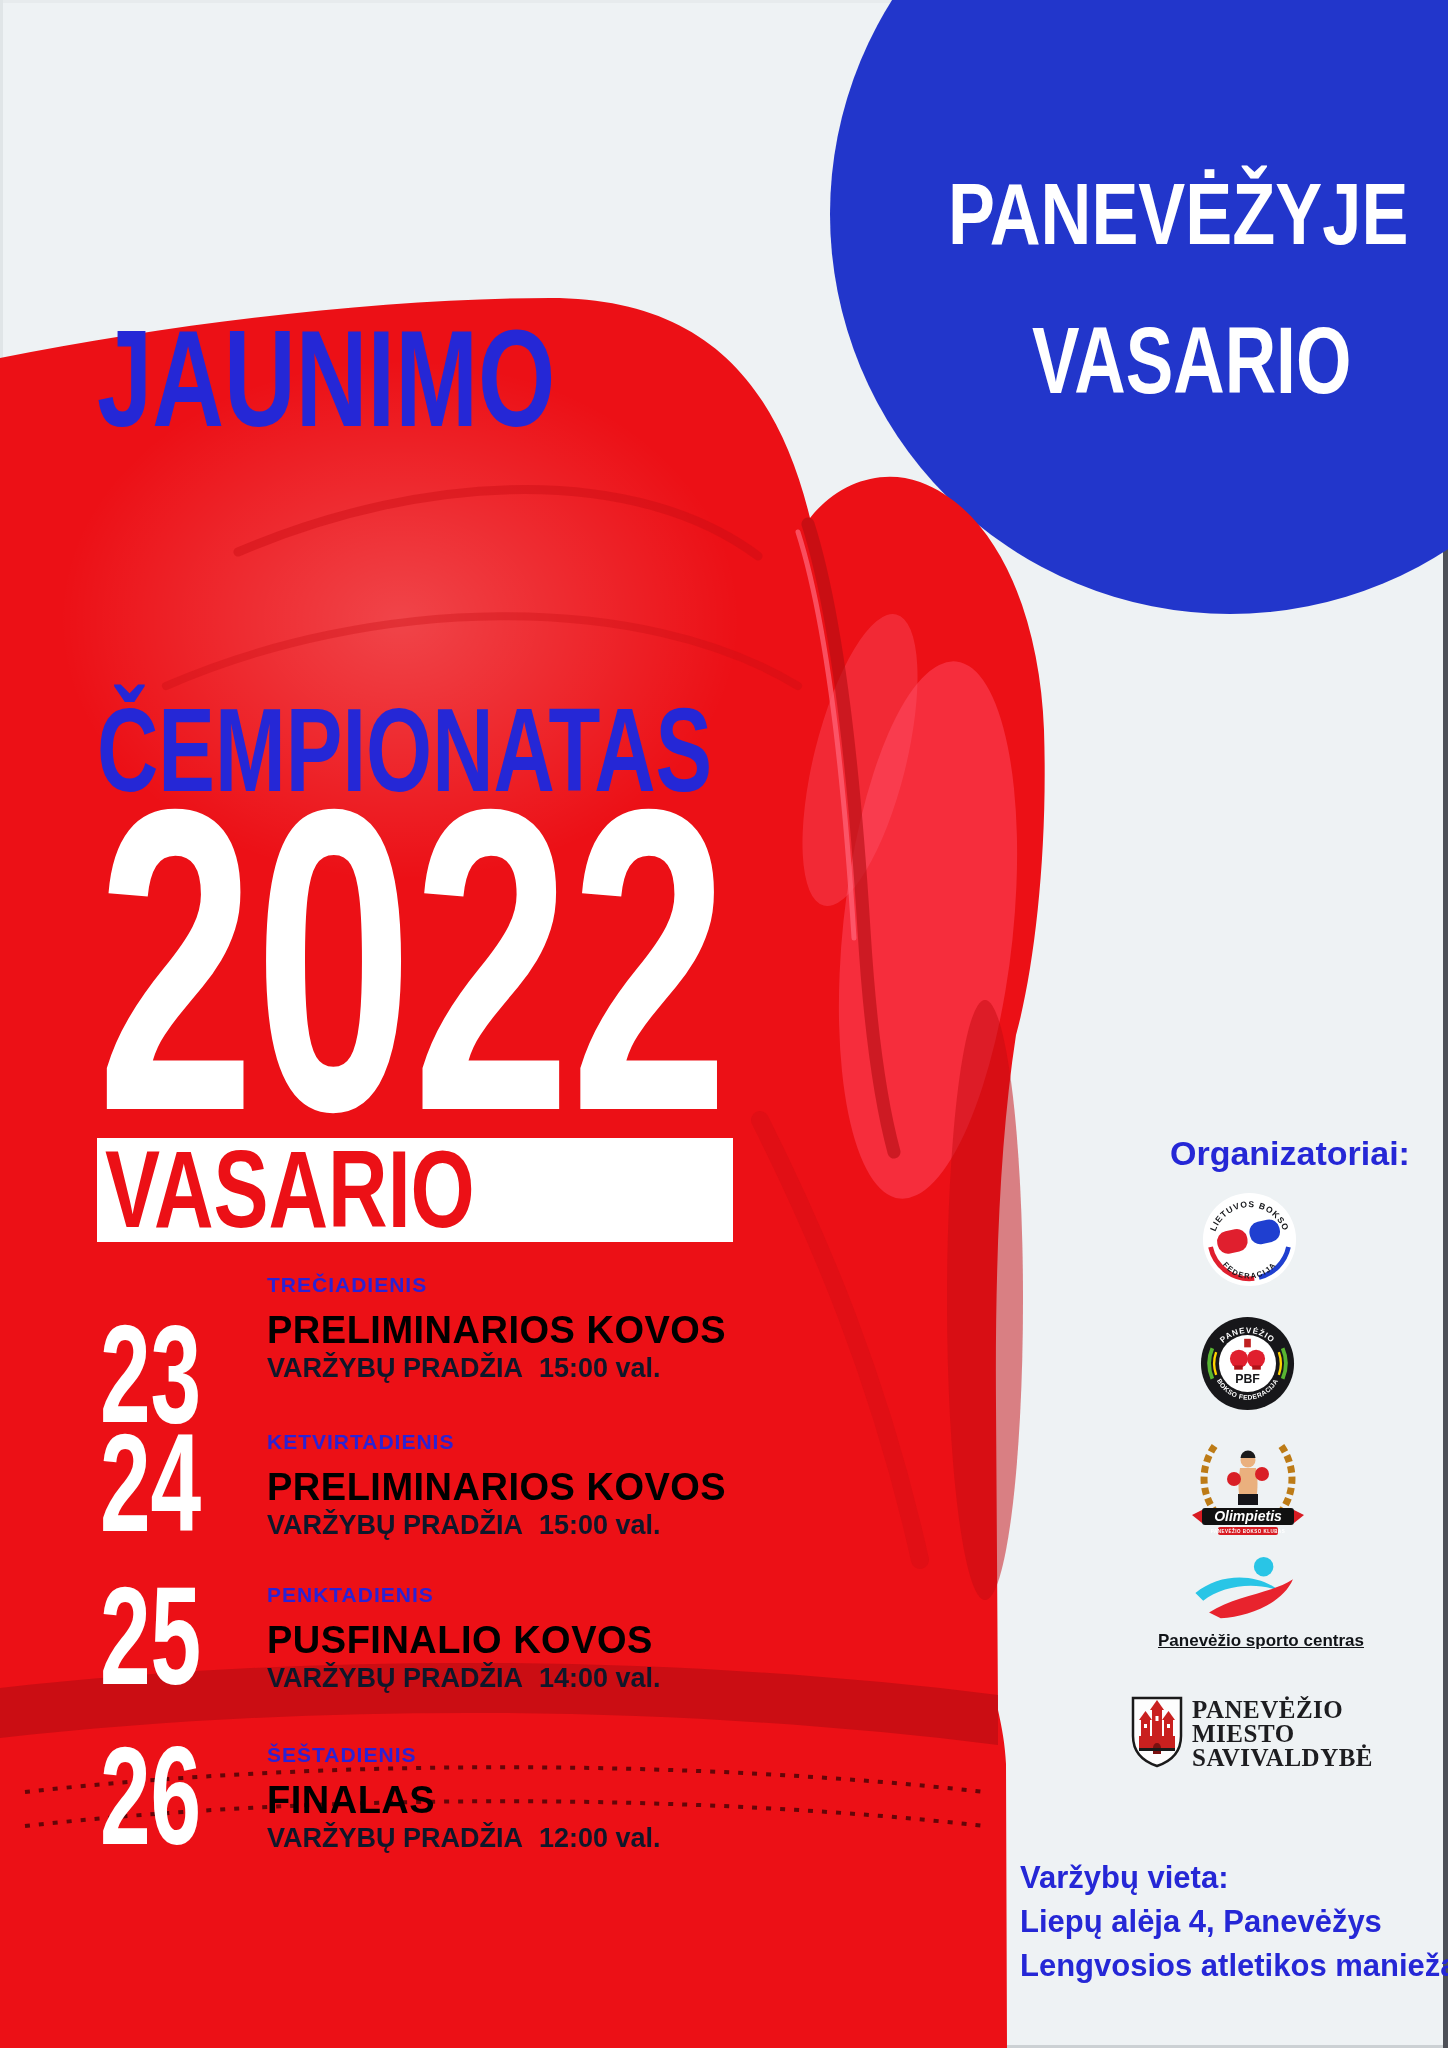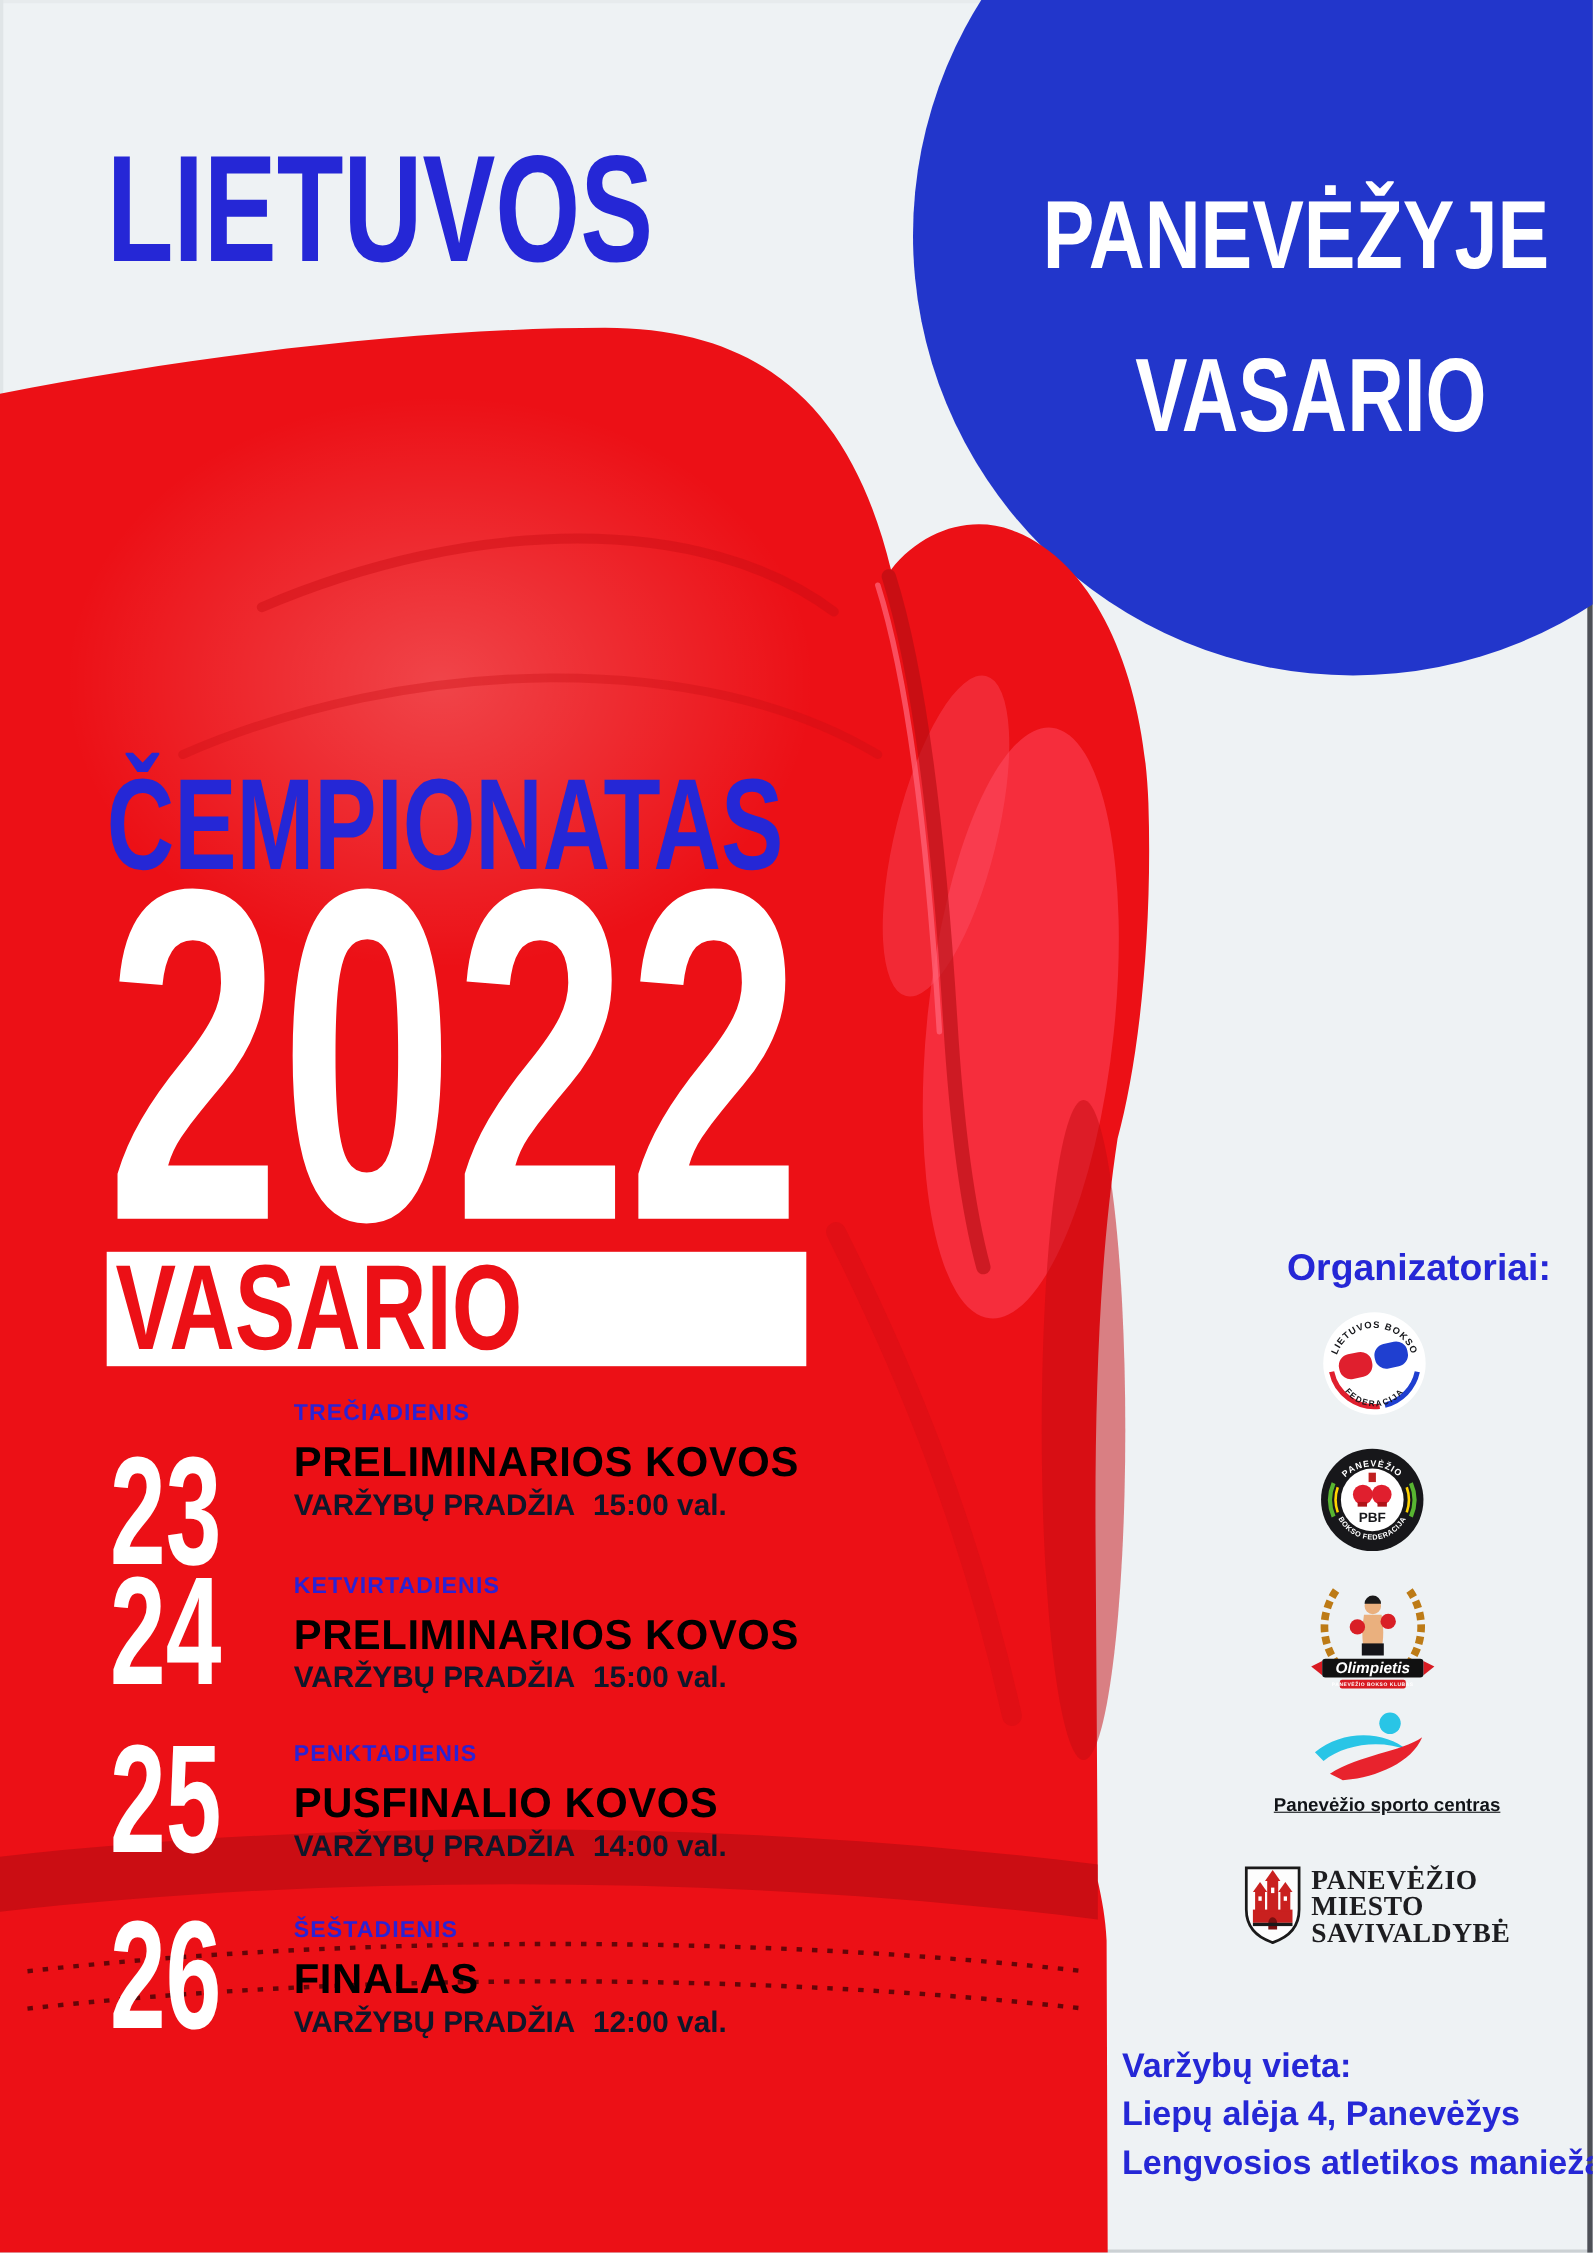--- a/index.html
+++ b/index.html
@@ -61,21 +61,21 @@
       <path d="M 798,532 C 826,620 843,760 854,938" stroke="#ff6377" stroke-width="5" fill="none" opacity="0.75" stroke-linecap="round"></path>
       <path d="M 238,552 C 430,470 638,466 758,556" stroke="#c90d13" stroke-width="9" fill="none" opacity="0.45" stroke-linecap="round"></path>
       <path d="M 166,686 C 372,596 640,590 798,686" stroke="#c90d13" stroke-width="8" fill="none" opacity="0.35" stroke-linecap="round"></path>
       <path d="M 760,1120 C 820,1240 880,1380 920,1560" stroke="#c70d13" stroke-width="18" fill="none" opacity="0.3" stroke-linecap="round"></path>
       <path d="M 0,1688 C 320,1652 680,1655 998,1695 L 998,1745 C 680,1705 320,1702 0,1738 Z" fill="#a90a10" opacity="0.5"></path>
       <path d="M 25,1792 C 330,1758 700,1760 985,1792" stroke="#4c0406" stroke-width="4" fill="none" stroke-dasharray="5 9" opacity="0.85"></path>
       <path d="M 25,1826 C 330,1792 700,1794 985,1826" stroke="#4c0406" stroke-width="4" fill="none" stroke-dasharray="5 9" opacity="0.85"></path>
     </g>
   </svg>
 
-  <div class="abs title" style="left:97px;top:121px;font-size:138px;"><span class="cx" style="transform:scaleX(.72)">LIETUVOS</span></div>
+  <div class="abs title" style="left:97px;top:309px;font-size:138px;"><span class="cx" style="transform:scaleX(.72)">JAUNIMO</span></div>
   <div class="abs title" style="left:97px;top:691px;font-size:118px;"><span class="cx" style="transform:scaleX(.72)">ČEMPIONATAS</span></div>
 
   <div class="abs big-year" style="left:97px;top:745px;font-size:430px;"><span class="cx" style="transform:scaleX(.66)">2022</span></div>
 
   <div class="bar"></div>
   <div class="abs bar-label" style="left:105px;top:1134px;font-size:110px;"><span class="cx" style="transform:scaleX(.75)">VASARIO</span></div>
 
   <div class="abs badge-text" style="left:948px;top:170px;font-size:88px;"><span class="cx" style="transform:scaleX(.8)">PANEVĖŽYJE</span></div>
   <div class="abs badge-text" style="left:1032px;top:313px;font-size:95px;"><span class="cx" style="transform:scaleX(.75)">VASARIO</span></div>
 

